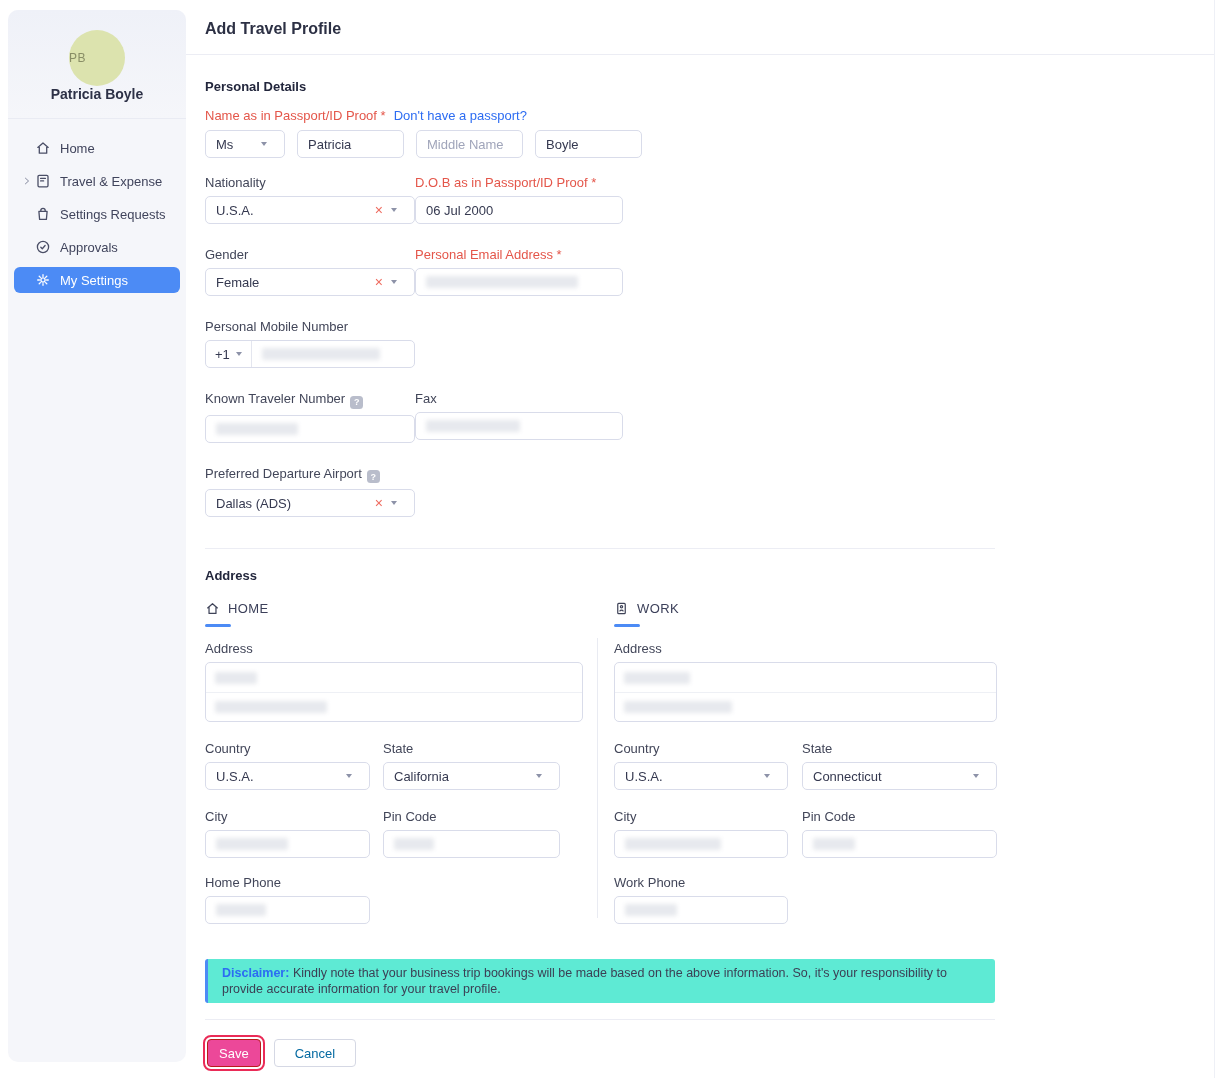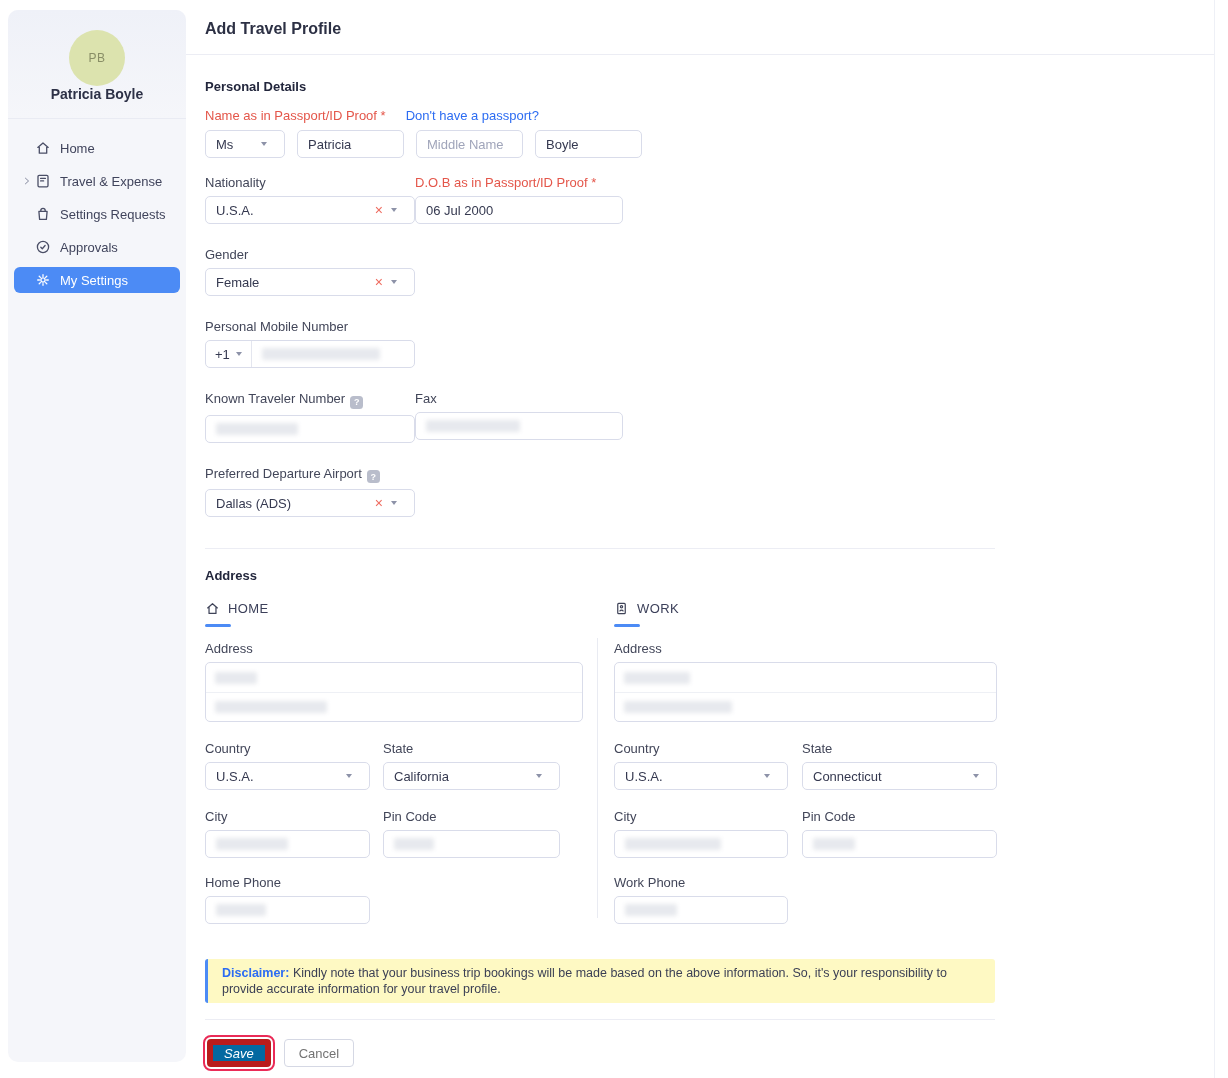--- a/index.html
+++ b/index.html
@@ -6,21 +6,21 @@
   html,body { width:1228px; height:1078px; background:#fff; font-family:"Liberation Sans",sans-serif; }
   body { position:relative; overflow:hidden; color:#353950; }
 
   
   .sidebar { position:absolute; left:8px; top:10px; width:178px; height:1052px;
              background:#f5f6fa; border-radius:10px; }
   .profile { text-align:center; padding:20px 0 16px;
              background:linear-gradient(180deg,#eff1f8,#f5f6fa);
              border-bottom:1px solid #e9ebf3; border-radius:10px 10px 0 0; }
   .avatar { width:56px; height:56px; border-radius:50%; background:#dce3ae;
-            display:flex; align-items:center; justify-content:center; margin:0 auto;
+            display:flex; align-items:center; margin:0 auto;
             font-size:12px; color:#898e66; letter-spacing:.5px; }
   .uname { font-size:14px; font-weight:700; color:#2d3147; }
   .nav { padding:16px 6px; }
   .nav-item { display:flex; align-items:center; height:26px; padding:0 8px; margin-bottom:7px;
               border-radius:6px; font-size:13px; color:#40445c; cursor:pointer; }
   .nav-item .gutter { width:13px; display:flex; align-items:center; }
   .nav-item .nicon { width:16px; height:16px; margin-right:9px; display:flex; align-items:center; }
   .nav-item svg { stroke:#4a4e66; fill:none; stroke-width:1.3; stroke-linecap:round; stroke-linejoin:round; }
   .nav-item.active { background:#4c8bf5; color:#fff; }
   .nav-item.active svg { stroke:#fff; }
@@ -34,21 +34,21 @@
   .hdiv { height:1px; background:#ecedf4; margin-top:16px; }
   .form { padding-left:19px; width:810px; }
 
   .sec-h { font-size:13px; font-weight:700; color:#22263c; }
   .sec-h.pd { margin-top:24px; }
 
   .label { font-size:13px; color:#424659; margin-bottom:6px; }
   .label.red { color:#e4564a; }
   .link { font-size:13px; color:#2c6cf2; cursor:pointer; }
 
-  .name-label-row { margin-top:14px; display:flex; gap:20px; align-items:baseline; }
+  .name-label-row { margin-top:14px; display:flex; gap:8px; align-items:baseline; }
   .name-grid { margin-top:7px; display:grid; grid-template-columns:80px 107px 107px 107px; gap:12px; }
 
   .row2 { display:grid; grid-template-columns:210px 208px; margin-top:23px; }
   .row2.first { margin-top:17px; }
 
   .input, .select { height:28px; border:1px solid #d9dcea; border-radius:5px; background:#fff;
             display:flex; align-items:center; padding:0 10px; font-size:13px; color:#353950; }
   .select { justify-content:space-between; cursor:pointer; padding-right:17px; }
   .sel-ctrl { display:flex; align-items:center; gap:8px; }
   .caret { width:0; height:0; border-left:3.5px solid transparent; border-right:3.5px solid transparent;
@@ -88,30 +88,30 @@
   .addr-line.second { border-top:1px solid #eef0f5; }
 
   .sub2 { display:grid; margin-top:19px; }
   .col-home .sub2 { grid-template-columns:165px 177px; gap:13px; }
   .col-work .sub2 { grid-template-columns:174px 195px; gap:14px; }
   .phone-blk { margin-top:17px; }
   .col-home .phone-blk .input { width:165px; }
   .col-work .phone-blk .input { width:174px; }
 
   
-  .disclaimer { margin-top:35px; width:790px; background:#fef9c3; border-left:3px solid #4c8bf5;
+  .disclaimer { margin-top:35px; width:790px; background:#5eead4; border-left:3px solid #4c8bf5;
                 border-radius:3px; padding:6px 14px; font-size:12.5px; line-height:16px; color:#3b3f54; }
   .disclaimer b { color:#2c6cf2; font-weight:700; }
   .hdiv.bottom { width:790px; margin-top:16px; }
   .actions { margin-top:19px; display:flex; align-items:center; gap:13px; padding-left:2px; }
   .btn { height:28px; font-size:13px; border-radius:4px; display:inline-flex; align-items:center;
          justify-content:center; cursor:pointer; font-family:inherit; }
-  .btn-save { background:#0369a1; color:#fff; border:6px solid #b91c1c; padding:0 11px;
-              outline:2px solid #ea2b57; outline-offset:2px;font-style:italic; }
-  .btn-cancel { background:#fff; color:#737373; border:1px solid #d5d8e4; padding:0 14px; }
+  .btn-save { background:#ec4899; color:#fff; border:1px solid #b91c1c; padding:0 11px;
+              outline:2px solid #ea2b57; outline-offset:2px; }
+  .btn-cancel { background:#fff; color:#0369a1; border:1px solid #d5d8e4; padding:0 20px; }
 </style>
 </head>
 <body>
 
 <aside class="sidebar">
   <div class="profile">
     <div class="avatar">
         <span>PB</span>
       </div>
     <div class="uname">Patricia Boyle</div>
@@ -228,20 +228,26 @@
       <div>
         <div class="label">Gender</div>
         <div class="select">
           <span>Female</span>
           <span class="sel-ctrl">
             <span class="clear-x">×</span>
             <span class="caret"></span>
           </span>
         </div>
       </div>
+      <div>
+        <div class="label red">Personal Email Address *</div>
+        <div class="input">
+          <span class="blur" style="width:152px"></span>
+        </div>
+      </div>
     </div>
 
     <div class="row2">
       <div>
         <div class="label">Personal Mobile Number</div>
         <div class="input phone">
           <span class="cc">
             <span>+1</span>
             <span class="caret"></span>
           </span>

